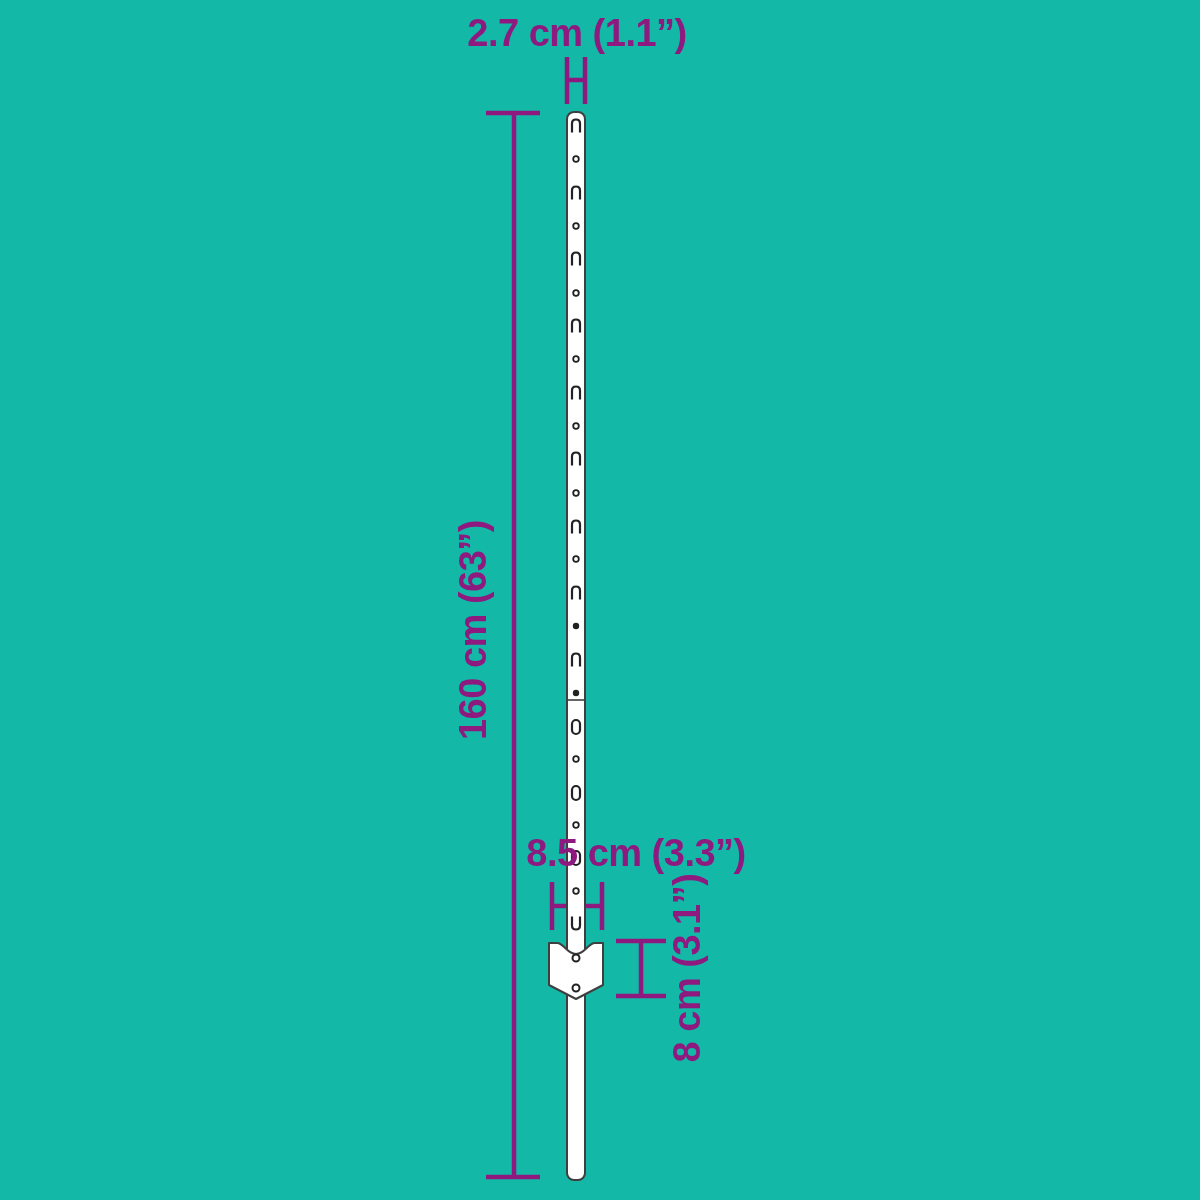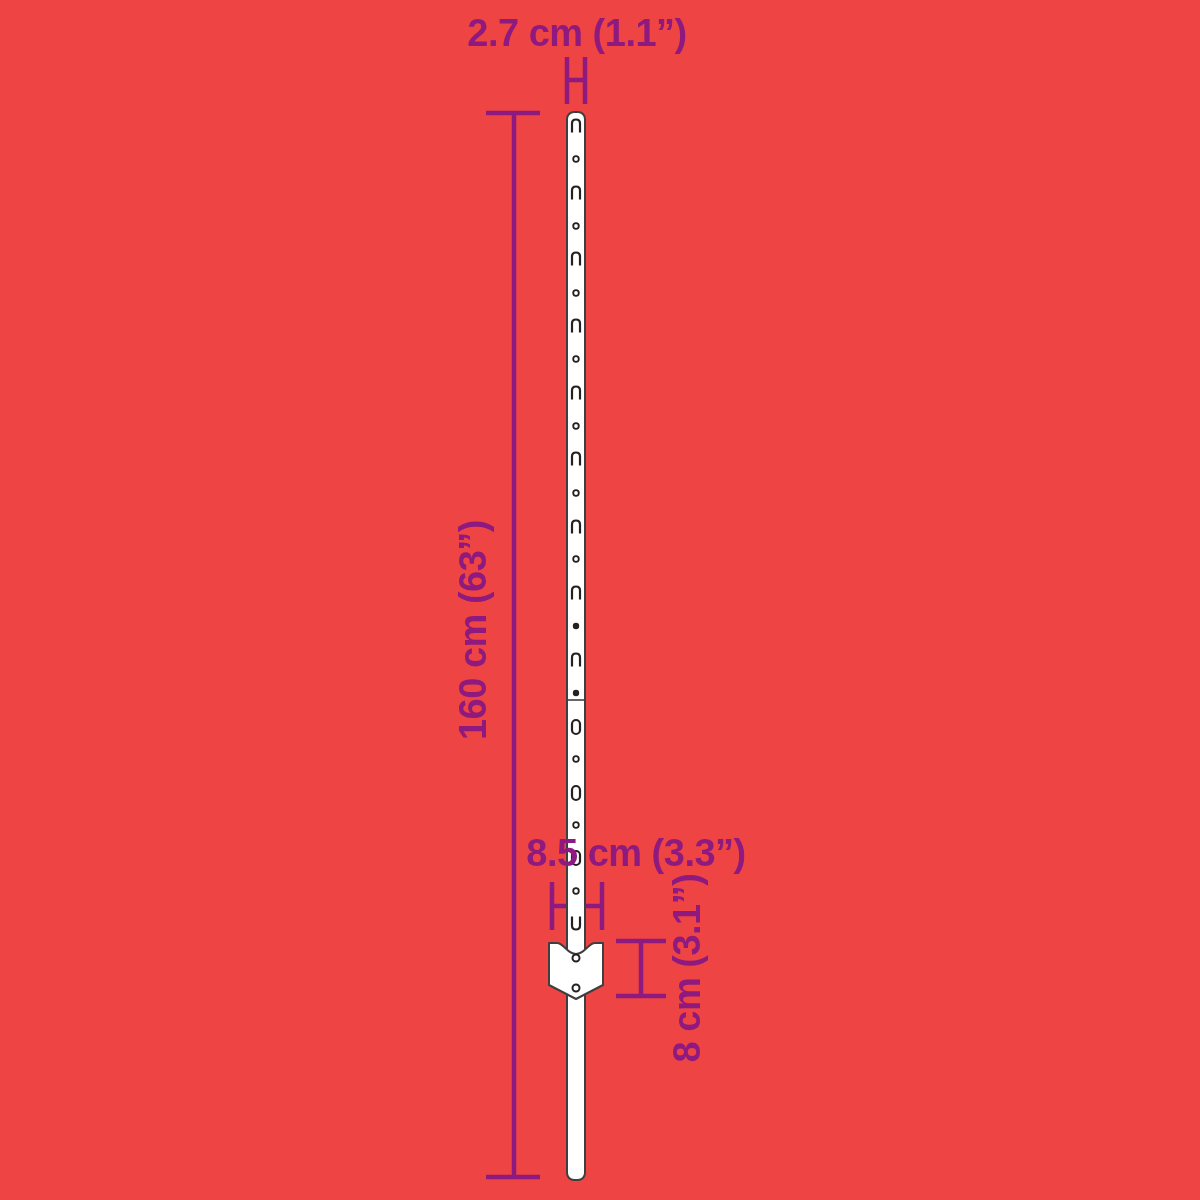--- a/index.html
+++ b/index.html
@@ -4,21 +4,21 @@
 <style>
   :root{
     --accent:#8E1A80;
     --outline:#3F3F3F;
     --feature:#222222;
   }
   html,body{margin:0;padding:0;background:#ffffff;}
   .stage{
     position:relative;
     width:1200px;height:1200px;
-    background:#ef4444;
+    background:#14b8a6;
     overflow:hidden;
   }
   svg{display:block;}
   .dim{stroke:var(--accent);stroke-width:4.5;fill:none;stroke-linecap:butt;}
   .label{
     fill:var(--accent);
     font-family:"Liberation Sans","DejaVu Sans",sans-serif;
     font-weight:700;
     font-size:38px;
     letter-spacing:-0.5px;

